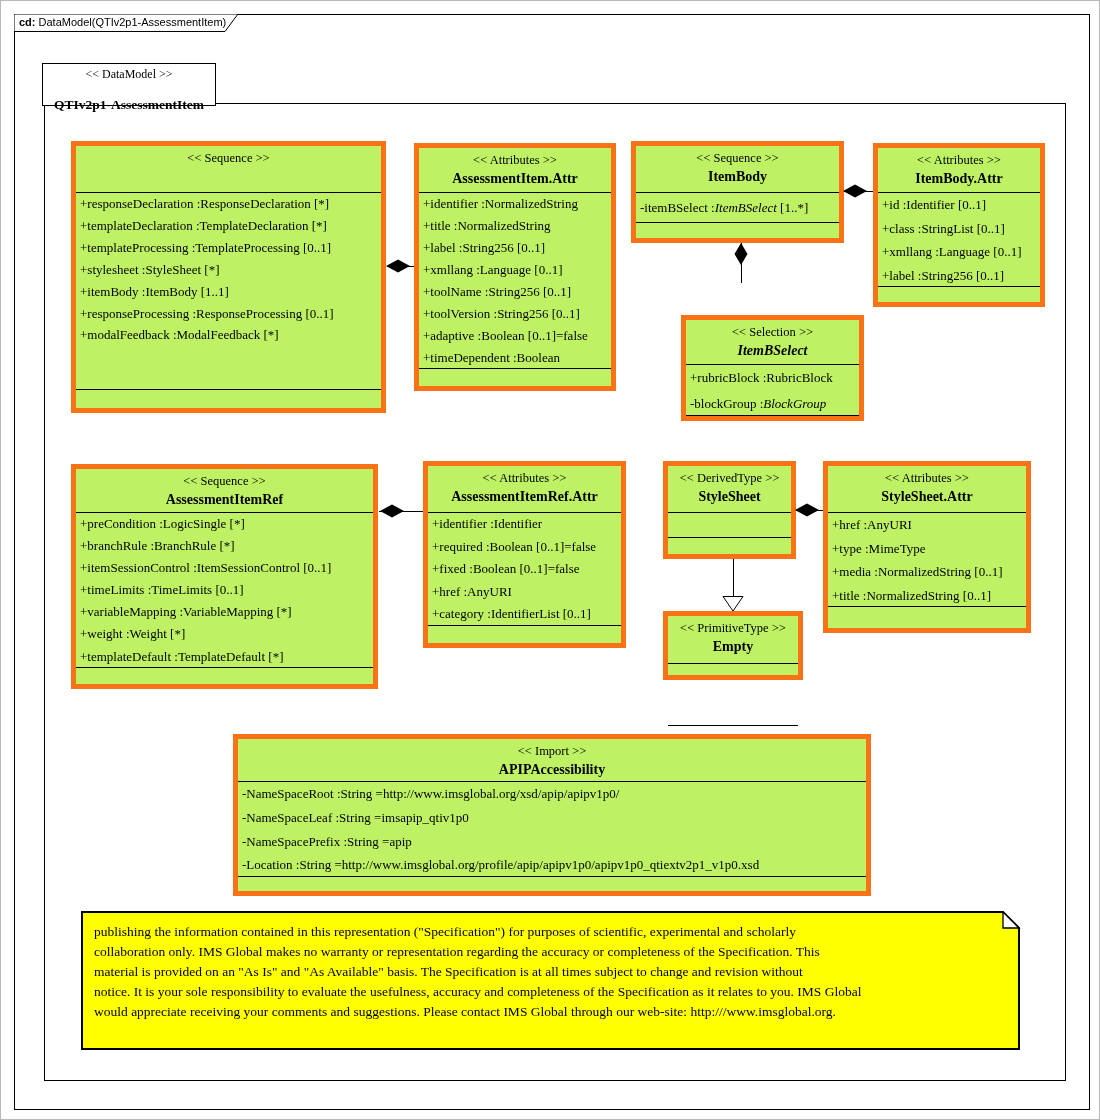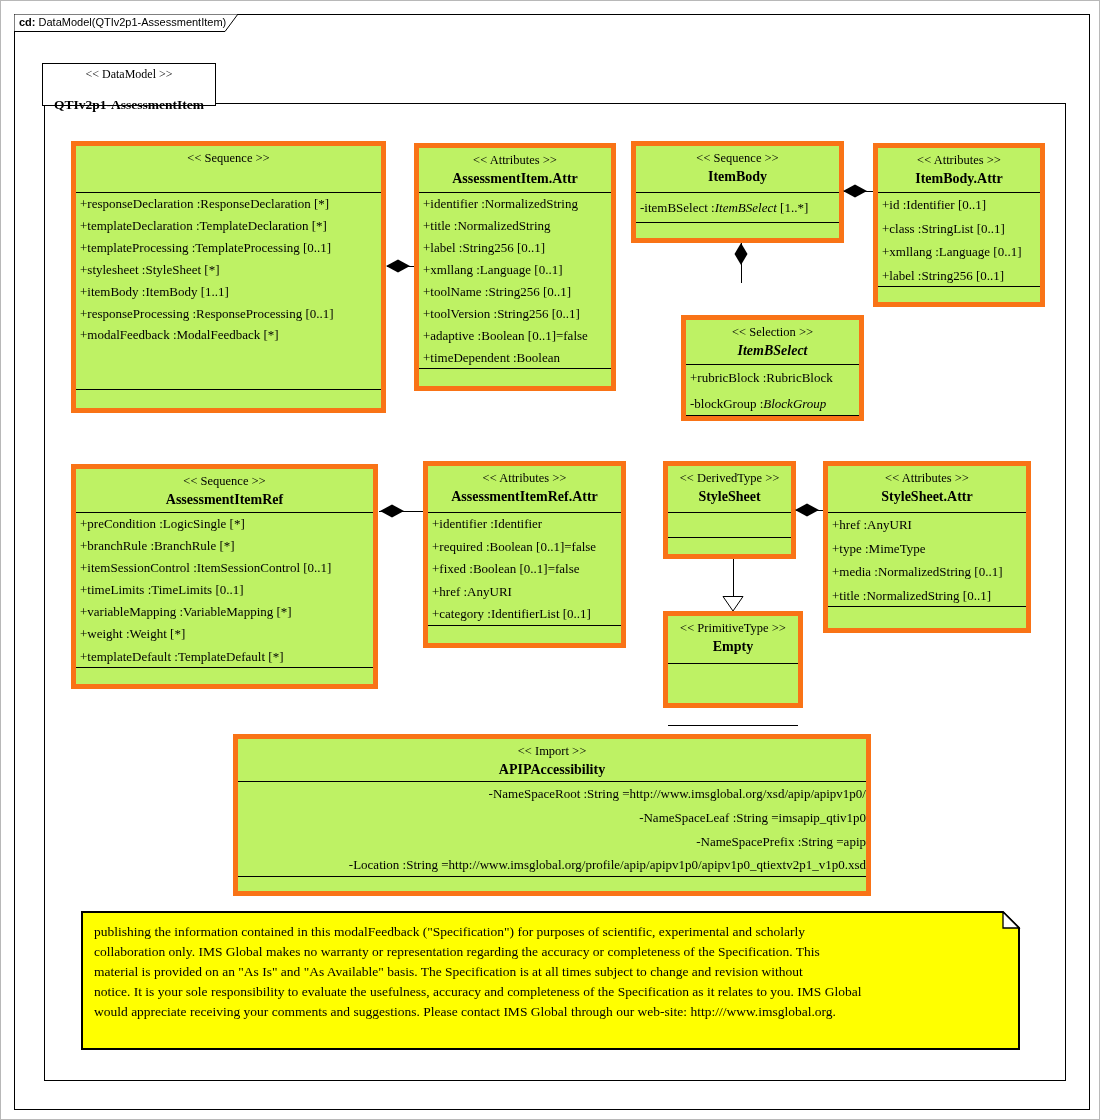--- a/index.html
+++ b/index.html
@@ -191,35 +191,35 @@
     </div>
     <div class="uml-attrs" style="height:94px;line-height:23.5px;">
       <div class="row">+href :AnyURI</div>
       <div class="row">+type :MimeType</div>
       <div class="row">+media :NormalizedString [0..1]</div>
       <div class="row">+title :NormalizedString [0..1]</div>
     </div>
     <div class="uml-rest"></div>
   </div>
 
-  <div class="uml-box" style="left:662px;top:610px;width:140px;height:97px;gap:37px;">
+  <div class="uml-box" style="left:662px;top:610px;width:140px;height:69px;gap:37px;">
     <div class="uml-head" style="height:48px;">
       <div class="stereo">&lt;&lt; PrimitiveType &gt;&gt;</div>
       <div class="cname">Empty</div>
     </div>
     <div class="uml-comp" style="height:25px;"></div>
     <div class="uml-rest"></div>
   </div>
 
   <div class="uml-box" style="left:232px;top:733px;width:638px;height:162px;">
     <div class="uml-head" style="height:43px;">
       <div class="stereo">&lt;&lt; Import &gt;&gt;</div>
       <div class="cname">APIPAccessibility</div>
     </div>
-    <div class="uml-attrs" style="height:95px;line-height:23.75px;text-align:right;">
+    <div class="uml-attrs" style="height:95px;line-height:23.75px;">
       <div class="row">-NameSpaceRoot :String =http://www.imsglobal.org/xsd/apip/apipv1p0/</div>
       <div class="row">-NameSpaceLeaf :String =imsapip_qtiv1p0</div>
       <div class="row">-NameSpacePrefix :String =apip</div>
       <div class="row">-Location :String =http://www.imsglobal.org/profile/apip/apipv1p0/apipv1p0_qtiextv2p1_v1p0.xsd</div>
     </div>
     <div class="uml-rest"></div>
   </div>
 
   <div class="line" style="left:386px;top:265px;width:27px;height:1px;"></div>
   <svg class="icon" style="left:385px;top:258px;" width="24" height="14">
@@ -250,21 +250,21 @@
   <svg class="icon" style="left:721px;top:595px;" width="22" height="16">
     <polygon points="1,0.5 21,0.5 11,15" fill="#fff" stroke="#000" stroke-width="1"></polygon>
   </svg>
 
   <div class="abs" id="note">
     <svg width="940" height="140" viewBox="0 0 940 140">
       <path d="M1,1 L922,1 L938,17 L938,138 L1,138 Z" fill="#ffff00" stroke="#000" stroke-width="2"></path>
       <path d="M922,1 L922,17 L938,17 Z" fill="#ffffff" stroke="#000" stroke-width="1.3"></path>
     </svg>
     <div class="note-text">
-      <div>publishing the information contained in this modalFeedback ("Specification") for purposes of scientific, experimental and scholarly</div>
+      <div>publishing the information contained in this representation ("Specification") for purposes of scientific, experimental and scholarly</div>
       <div>collaboration only.  IMS Global makes no warranty or representation regarding the accuracy or completeness of the Specification.  This</div>
       <div>material is provided on an "As Is" and "As Available" basis.  The Specification is at all times subject to change and revision without</div>
       <div>notice.  It is your sole responsibility to evaluate the usefulness, accuracy and completeness of the Specification as it relates to you.  IMS Global</div>
       <div>would appreciate receiving your comments and suggestions.  Please contact IMS Global through our web-site: http:///www.imsglobal.org.</div>
     </div>
   </div>
 
 </div>
 
 </body></html>

